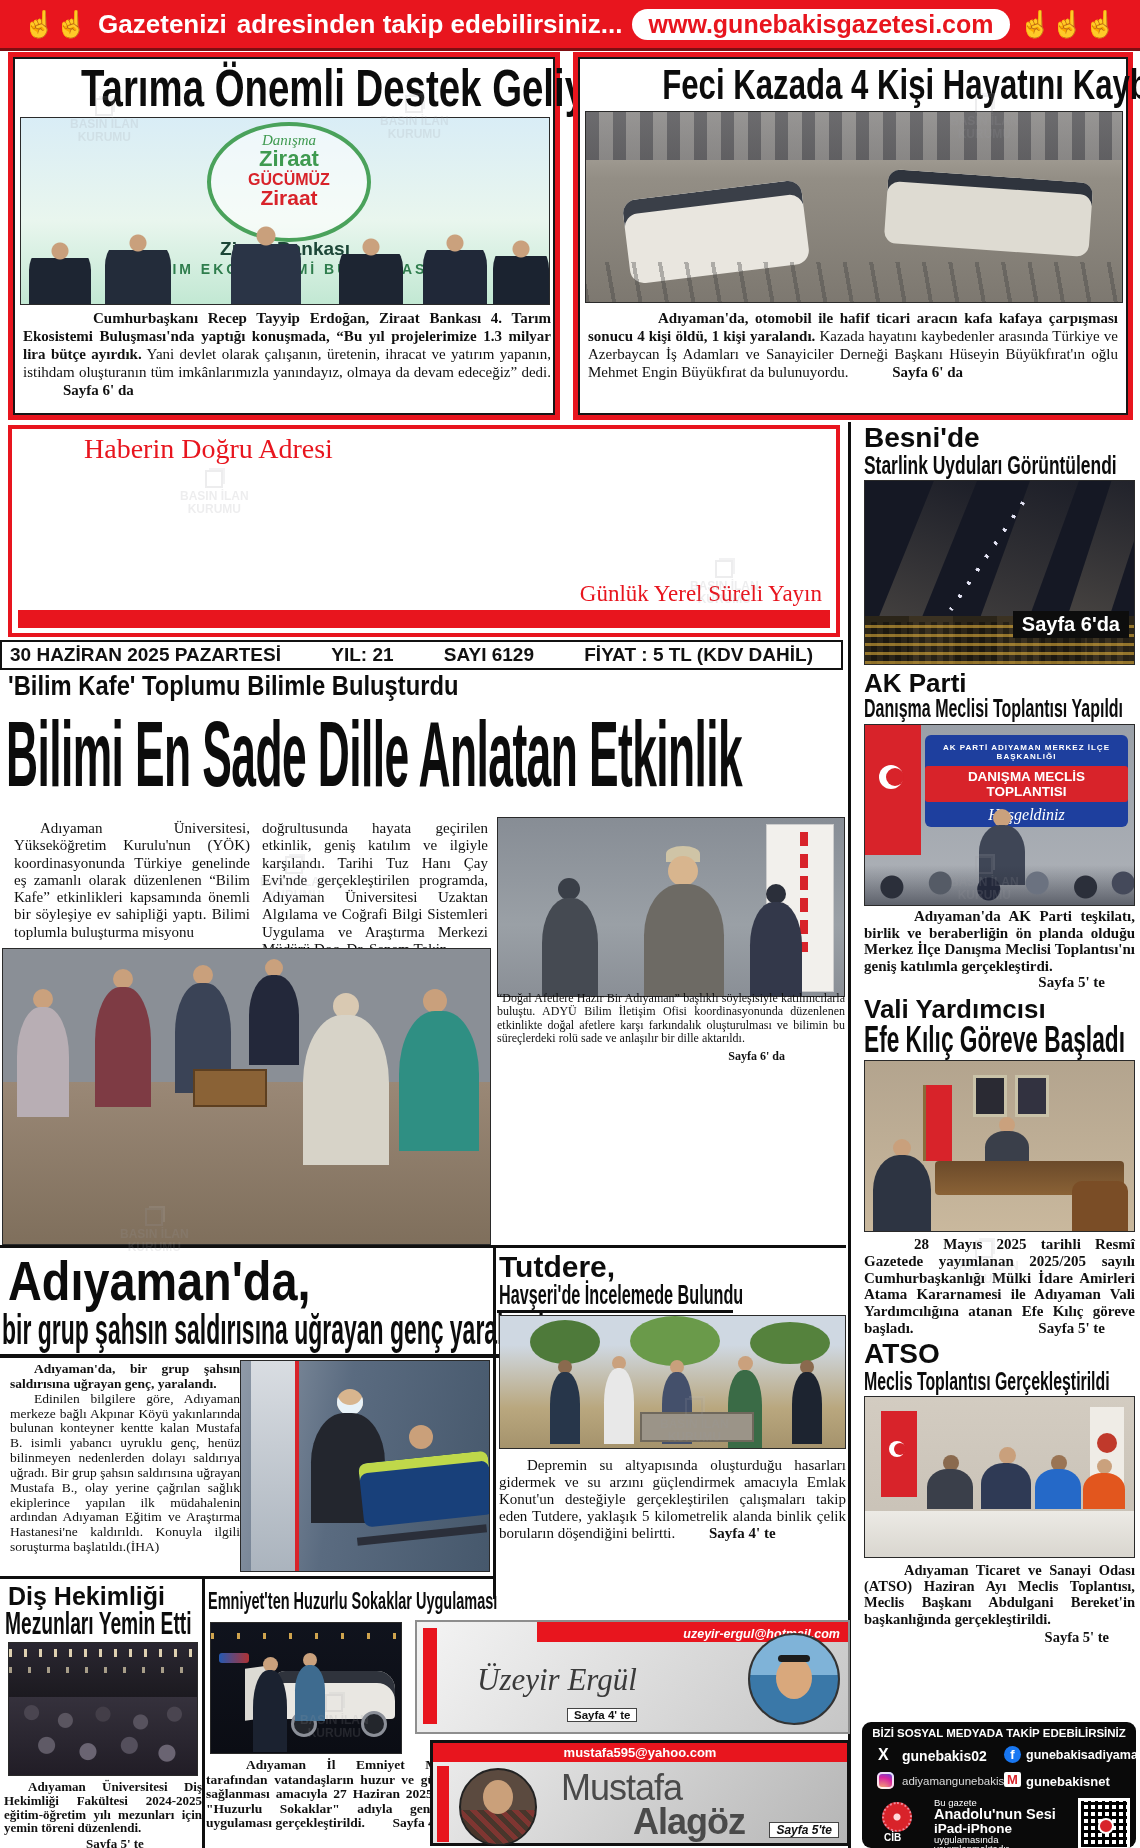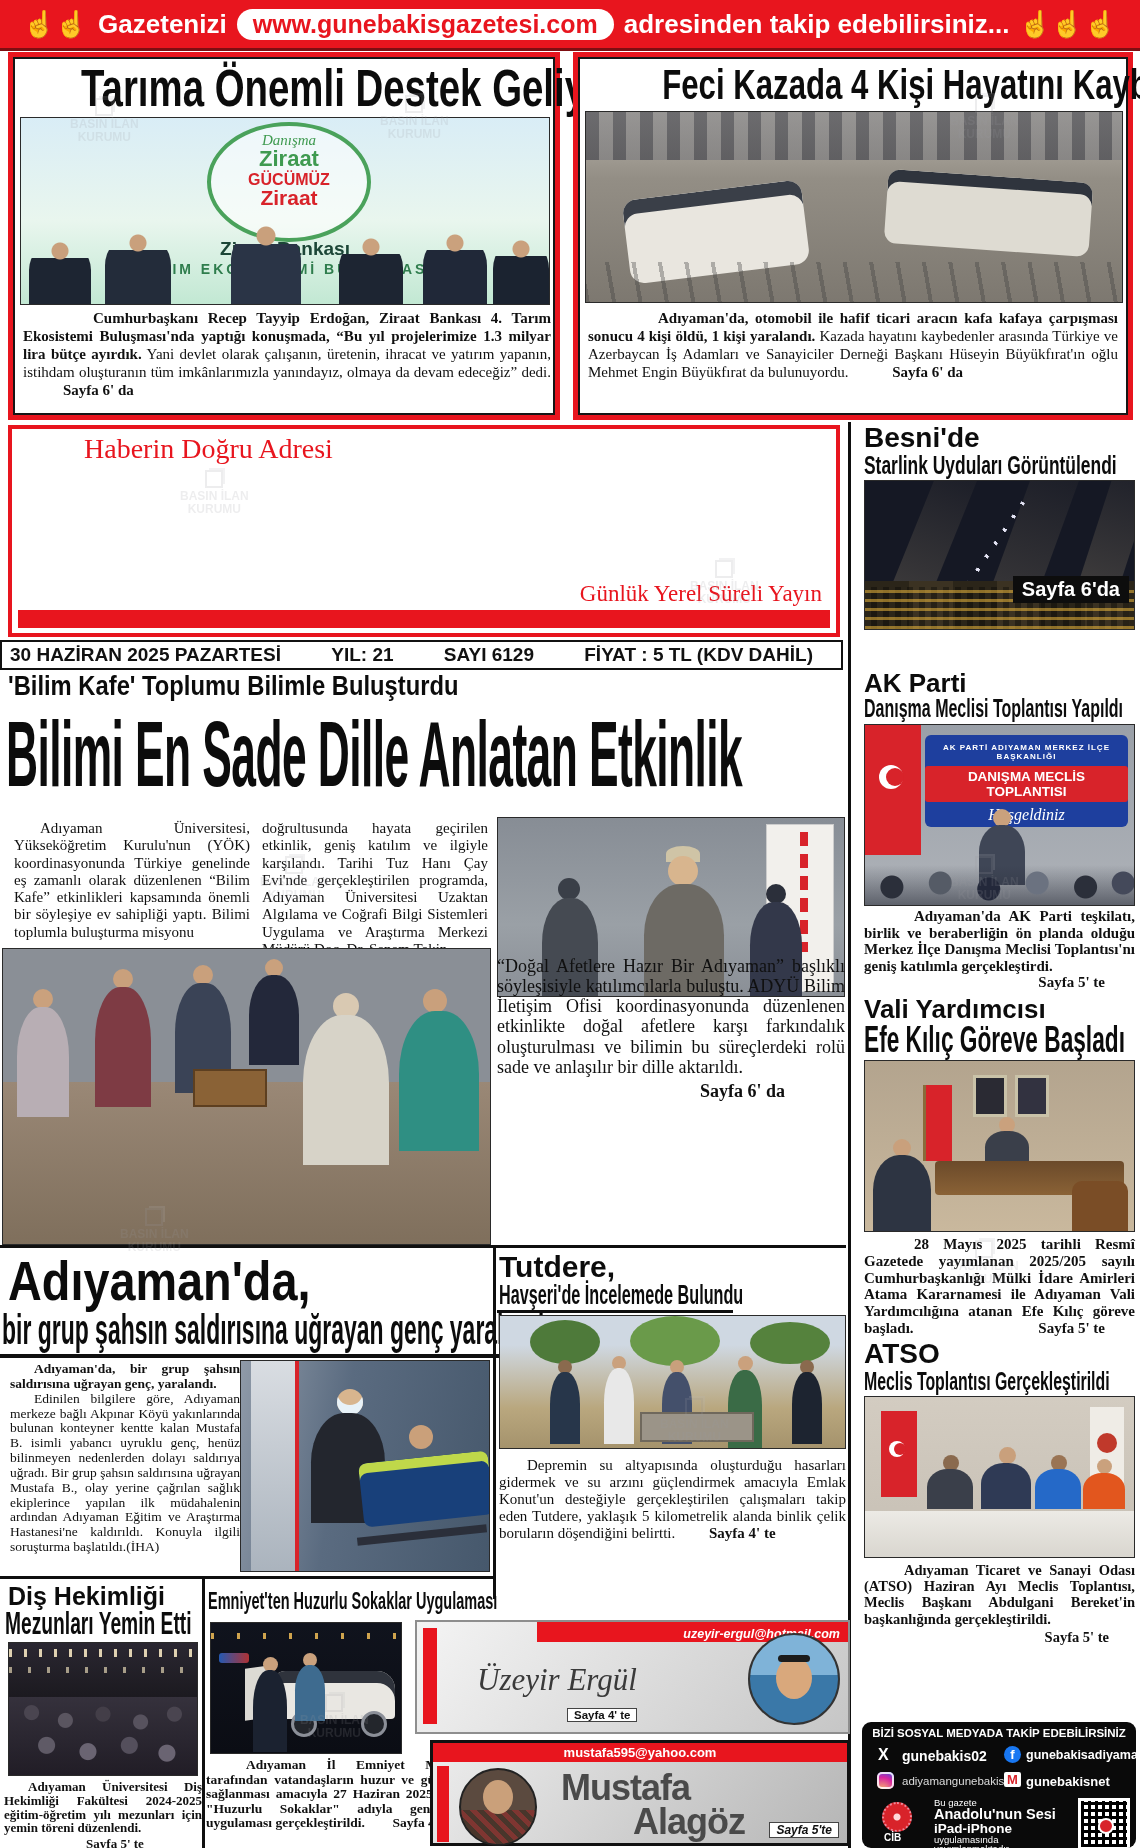--- a/index.html
+++ b/index.html
@@ -20,22 +20,22 @@
   .sil{position:absolute;border-radius:45% 45% 0 0}
   .badge{position:absolute;background:#0d0d0d;color:#fff;font-weight:bold}
   .ctr{text-align:center}
 </style>
 </head>
 <body>
 
 <div class="abs" style="left:0;top:0;width:1140px;height:48px;background:#e8151e;display:flex;align-items:center;justify-content:center;gap:10px;border-bottom:3px solid #7e0e12">
   <span style="color:#fff;font-size:26px">☝☝</span>
   <span style="color:#fff;font-weight:bold;font-size:26px">Gazetenizi</span>
+  <span style="color:#fff;font-weight:bold;font-size:26px">adresinden takip edebilirsiniz...</span>
   <span style="background:#fff;color:#e8151e;font-weight:bold;font-size:25px;border-radius:22px;padding:1px 16px">www.gunebakisgazetesi.com</span>
-  <span style="color:#fff;font-weight:bold;font-size:26px">adresinden takip edebilirsiniz...</span>
   <span style="color:#fff;font-size:26px">☝☝☝</span>
 </div>
 
 <div class="box" style="left:8px;top:52px;width:552px;height:368px">
   <div class="ctr" style="position:absolute;left:0;top:6px;width:100%">
     <span class="hl cx" style="font-size:48px;transform:scale(.8,1.08);transform-origin:50% 0">Tarıma Önemli Destek Geliyor</span>
   </div>
   <div class="photo" style="left:7px;top:60px;width:530px;height:188px;background:linear-gradient(#d9edf6,#e9f6ee 55%,#c2e8d3)">
     <div class="abs" style="left:50%;top:4px;margin-left:-78px;width:156px;height:112px;border:4px solid #4aa25b;border-radius:50%;text-align:center;background:rgba(255,255,255,.55)">
       <div class="serif" style="color:#3f9a50;font-style:italic;font-size:15px;margin-top:6px">Danışma</div>
@@ -105,21 +105,21 @@
   <div class="abs" style="right:36px;top:14px;width:8px;height:120px;background:repeating-linear-gradient(#d8232a 0 14px,transparent 14px 22px)"></div>
   <div class="hd" style="left:60px;top:60px;width:22px;height:22px;background:#3a3f48"></div>
   <div class="sil" style="left:44px;top:80px;width:56px;height:100px;background:#454a52"></div>
   <div class="abs" style="left:168px;top:28px;width:34px;height:16px;background:#cfc4a6;border-radius:50% 50% 0 0"></div>
   <div class="hd" style="left:170px;top:38px;width:30px;height:30px;background:#d8b58e"></div>
   <div class="sil" style="left:146px;top:66px;width:80px;height:114px;background:#6d6a64"></div>
   <div class="hd" style="left:268px;top:66px;width:20px;height:20px;background:#2b2f3a"></div>
   <div class="sil" style="left:252px;top:84px;width:52px;height:96px;background:#33384a"></div>
 </div>
 
-<div class="cap" style="position:absolute;left:497px;top:956px;width:348px;font-size:18px;line-height:1.12">
+<div class="cap" style="position:absolute;left:497px;top:992px;width:348px;font-size:12px;line-height:1.12">
   <div style="text-indent:0">“Doğal Afetlere Hazır Bir Adıyaman” başlıklı söyleşisiyle katılımcılarla buluştu. ADYÜ Bilim İletişim Ofisi koordinasyonunda düzenlenen etkinlikte doğal afetlere karşı farkındalık oluşturulması ve bilimin bu süreçlerdeki rolü sade ve anlaşılır bir dille aktarıldı.</div>
   <div class="pref" style="text-align:right;margin-top:4px;padding-right:60px">Sayfa 6' da</div>
 </div>
 
 <div class="photo" style="left:2px;top:948px;width:489px;height:297px;background:linear-gradient(#8a8f96 0 45%,#9a8876 45%,#7f6f5c),repeating-linear-gradient(90deg,rgba(255,255,255,.12) 0 2px,transparent 2px 42px)">
   <div class="hd" style="left:30px;top:40px;width:20px;height:20px;background:#caa17d"></div>
   <div class="sil" style="left:14px;top:58px;width:52px;height:110px;background:#b8aeb4"></div>
   <div class="hd" style="left:110px;top:20px;width:20px;height:20px;background:#c9a07c"></div>
   <div class="sil" style="left:92px;top:38px;width:56px;height:120px;background:#7e3b44"></div>
   <div class="hd" style="left:190px;top:16px;width:20px;height:20px;background:#c9a07c"></div>
@@ -137,21 +137,21 @@
 
 <div class="hline" style="left:0;top:1245px;width:846px;height:3px"></div>
 <div class="vline" style="left:848px;top:422px;width:3px;height:1426px"></div>
 
 <div class="abs" style="left:864px;top:424px">
   <span class="hl cx" style="font-size:28px">Besni'de</span>
 </div>
 <div class="abs" style="left:864px;top:452px">
   <span class="hl cx" style="font-size:26px;transform:scaleX(.67);transform-origin:0 0">Starlink Uyduları Görüntülendi</span>
 </div>
-<div class="photo" style="left:864px;top:480px;width:271px;height:150px;background:#151824">
+<div class="photo" style="left:864px;top:480px;width:271px;height:185px;background:#151824">
   <div class="abs" style="left:30px;top:-20px;width:40px;height:240px;background:linear-gradient(rgba(190,170,130,.04),rgba(200,180,140,.35));transform:rotate(22deg)"></div>
   <div class="abs" style="left:130px;top:-20px;width:46px;height:240px;background:linear-gradient(rgba(190,170,130,.04),rgba(200,180,140,.3));transform:rotate(20deg)"></div>
   <div class="abs" style="left:215px;top:-20px;width:40px;height:240px;background:linear-gradient(rgba(190,170,130,.05),rgba(200,180,140,.38));transform:rotate(18deg)"></div>
   <div class="abs" style="left:120px;top:10px;width:4px;height:130px;transform:rotate(34deg);background:repeating-linear-gradient(#eef 0 3px,transparent 3px 16px);opacity:.95"></div>
   <div class="abs" style="left:0;bottom:0;width:100%;height:48px;background:repeating-linear-gradient(90deg,#2b2519 0 44px,#3b3222 44px 88px),linear-gradient(transparent,rgba(0,0,0,.3))"></div>
   <div class="abs" style="left:0;bottom:0;width:100%;height:42px;background:repeating-linear-gradient(0deg,rgba(255,198,64,.5) 0 3px,transparent 3px 9px),repeating-linear-gradient(90deg,transparent 0 6px,rgba(0,0,0,.35) 6px 12px)"></div>
   <div class="badge" style="right:5px;bottom:26px;font-size:20px;padding:2px 9px">Sayfa 6'da</div>
 </div>
 
 <div class="abs" style="left:864px;top:670px">
@@ -356,21 +356,21 @@
 
 <div class="abs" style="left:430px;top:1740px;width:420px;height:106px;background:linear-gradient(130deg,#ededed,#b5b5b5);border:3px solid #111;box-sizing:border-box">
   <div class="abs" style="left:0;top:0;right:0;height:19px;background:#e8151e;text-align:center">
     <span style="color:#fff;font-weight:bold;font-size:13px">mustafa595@yahoo.com</span>
   </div>
   <div class="abs" style="left:4px;top:23px;width:12px;height:76px;background:#e8151e"></div>
   <div class="hd" style="left:26px;top:25px;width:74px;height:74px;background:#5b4a3f;border:2px solid #222;overflow:hidden">
     <span class="abs" style="left:0;top:40px;width:74px;height:34px;background:repeating-linear-gradient(45deg,rgba(150,40,40,.6) 0 5px,rgba(60,40,30,.6) 5px 10px)"></span>
     <span class="hd" style="position:absolute;left:22px;top:10px;width:30px;height:34px;background:#caa07a"></span>
   </div>
-  <div style="position:absolute;left:128px;top:24px;font-weight:bold;font-size:36px;color:#4a4a4a;letter-spacing:-1px">Mustafa</div>
+  <div style="position:absolute;left:128px;top:24px;font-weight:normal;font-size:36px;color:#4a4a4a;letter-spacing:-1px">Mustafa</div>
   <div style="position:absolute;left:200px;top:58px;font-weight:bold;font-size:36px;color:#4a4a4a;letter-spacing:-1px">Alagöz</div>
   <div style="position:absolute;right:8px;bottom:5px;font-size:12px;font-weight:bold;font-style:italic;background:#fff;border:1px solid #444;padding:0 6px">Sayfa 5'te</div>
 </div>
 
 <div class="wm" style="left:70px;top:98px"><span class="cube"></span><span>BASIN İLAN</span><br><span>KURUMU</span></div>
 <div class="wm" style="left:380px;top:95px"><span class="cube"></span><span>BASIN İLAN</span><br><span>KURUMU</span></div>
 <div class="wm" style="left:950px;top:95px"><span class="cube"></span><span>BASIN İLAN</span><br><span>KURUMU</span></div>
 <div class="wm" style="left:180px;top:470px"><span class="cube"></span><span>BASIN İLAN</span><br><span>KURUMU</span></div>
 <div class="wm" style="left:690px;top:560px"><span class="cube"></span><span>BASIN İLAN</span><br><span>KURUMU</span></div>
 <div class="wm" style="left:260px;top:856px"><span class="cube"></span><span>BASIN İLAN</span><br><span>KURUMU</span></div>

